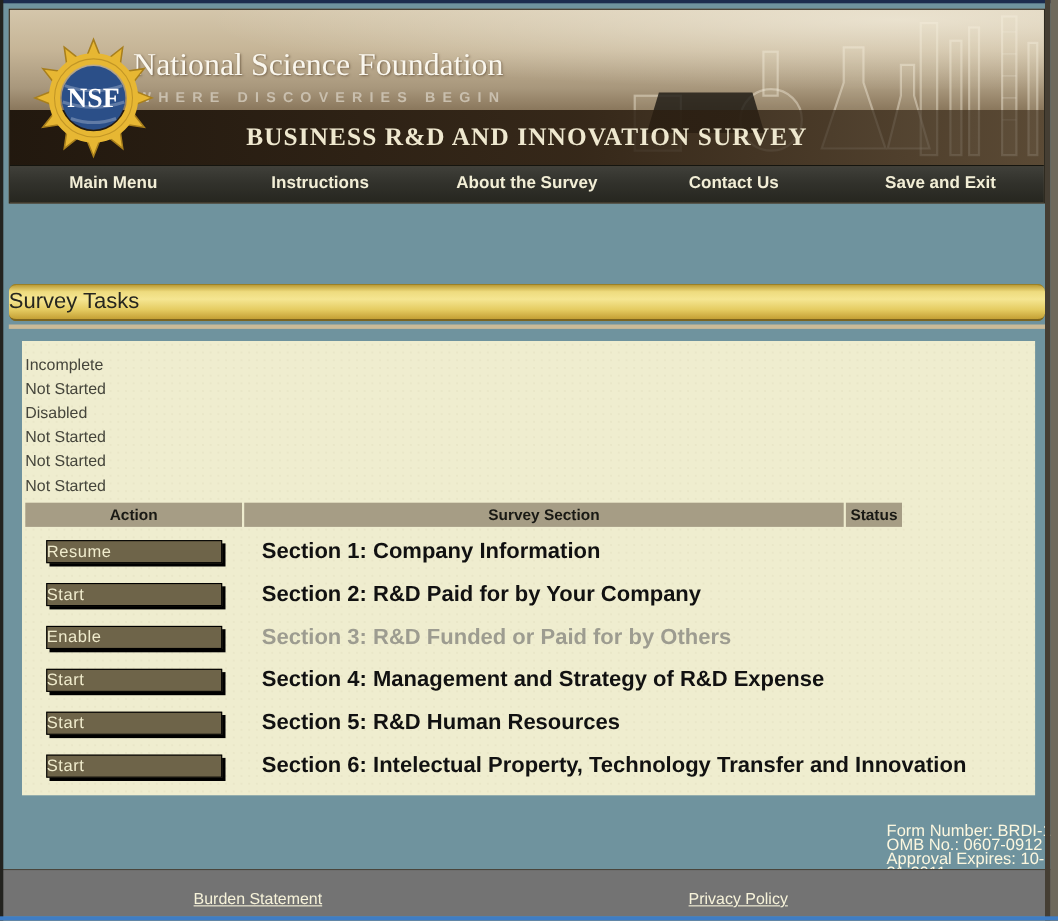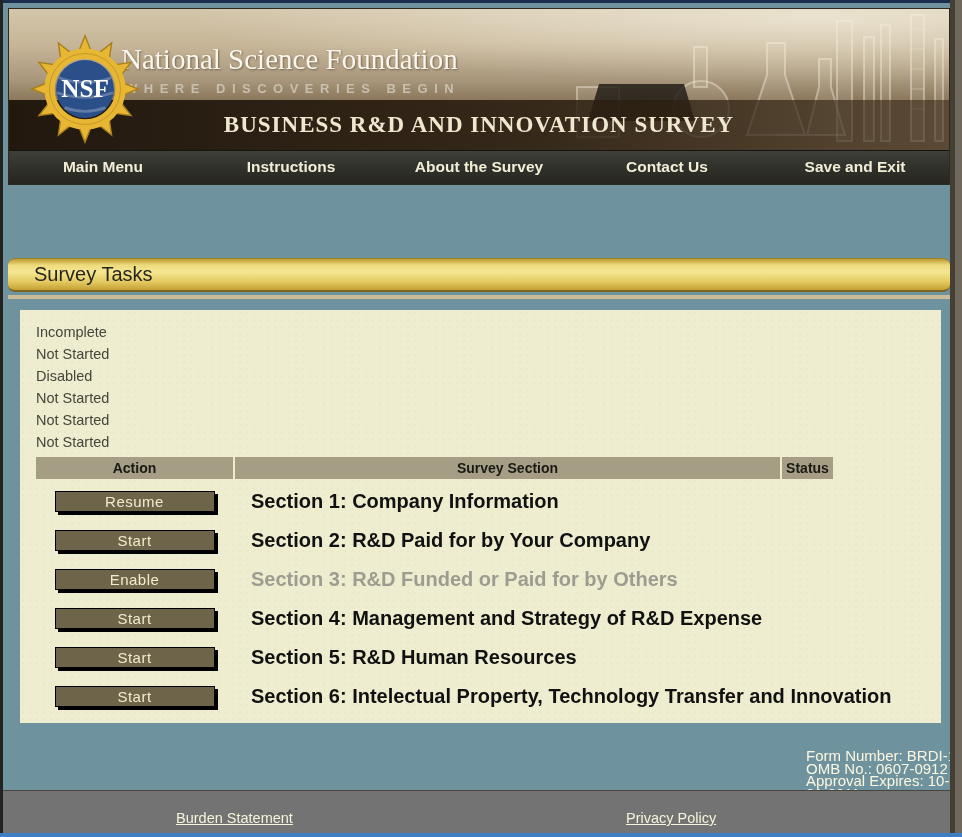--- a/index.html
+++ b/index.html
@@ -35,40 +35,40 @@
   
   .nav{position:absolute;left:0;top:141px;width:100%;height:34px;z-index:4;display:flex;
     background:linear-gradient(180deg,#40403a 0%,#32322c 45%,#26261f 100%);
     border-top:1px solid #15150f;box-sizing:border-box}
   .nav-item{flex:1;text-align:center;line-height:32px;color:#f2eed6;font-weight:bold;font-size:15.5px;cursor:pointer}
 
   
   .task-bar{position:absolute;left:8px;top:258px;width:942px;height:34px;border-radius:7px;box-sizing:border-box;
     background:linear-gradient(180deg,#bb9a34 0%,#eedb7e 20%,#f5e692 42%,#e5cc62 72%,#c4a035 100%);
     border-top:1px solid #9a8028;border-bottom:2px solid #7c6520;}
-  .task-bar-title{padding-left:26px;line-height:30px;font-size:20px;color:#26261f}
+  .task-bar-title{line-height:30px;font-size:20px;color:#26261f}
   .tan-line{position:absolute;left:8px;top:295px;width:942px;height:4px;background:#c9ba98}
 
   
   .panel{position:absolute;left:20px;top:310px;width:921px;height:413px;box-sizing:border-box;
-    background:#efedcf;padding:14px 0 0 16px;
+    background:#efedcf;padding:14px 0 0 3px;
     background-image:radial-gradient(rgba(120,110,60,.05) 1px, transparent 1px);background-size:7px 7px;}
   .status-line{height:22px;font-size:14.5px;color:#45453b}
 
   .thead{display:flex;gap:2px;height:22px;margin-top:1px}
   .th{background:#a69d85;font-weight:bold;font-size:14px;color:#191914;text-align:center;line-height:22px;box-sizing:border-box}
   .th-action{width:197px}
   .th-section{width:545px}
   .th-status{width:51px}
 
   .trow{display:flex;align-items:center;height:39px}
   .trow.first{margin-top:3px}
   .btn-cell{width:197px;display:flex;justify-content:center}
   .task-btn{width:160px;height:21px;background:#6e6449;border:1px solid #000;box-shadow:3px 3px 0 #000;
-    color:#f0eccd;font-size:15px;line-height:19px;text-align:center;cursor:pointer;letter-spacing:.5px;
+    color:#f0eccd;font-size:15px;line-height:19px;text-align:left;cursor:pointer;letter-spacing:.5px;
     font-family:"Liberation Sans",sans-serif;padding:0}
   .section-label{padding-left:18px;font-weight:bold;font-size:20px;color:#111}
   .section-label.disabled{color:#9d9c90}
 
   
   .form-info{position:absolute;left:806px;top:750px;font-size:15px;line-height:12.5px;color:#fcf7df;z-index:5}
 
   
   .footer{position:absolute;left:0;top:790px;width:962px;height:43px;background:#737373;border-top:1px solid #4a453c;box-sizing:border-box;z-index:55}
   .footer a{position:absolute;top:19px;font-size:14.5px;color:#f7f3da;text-decoration:underline;cursor:pointer}

